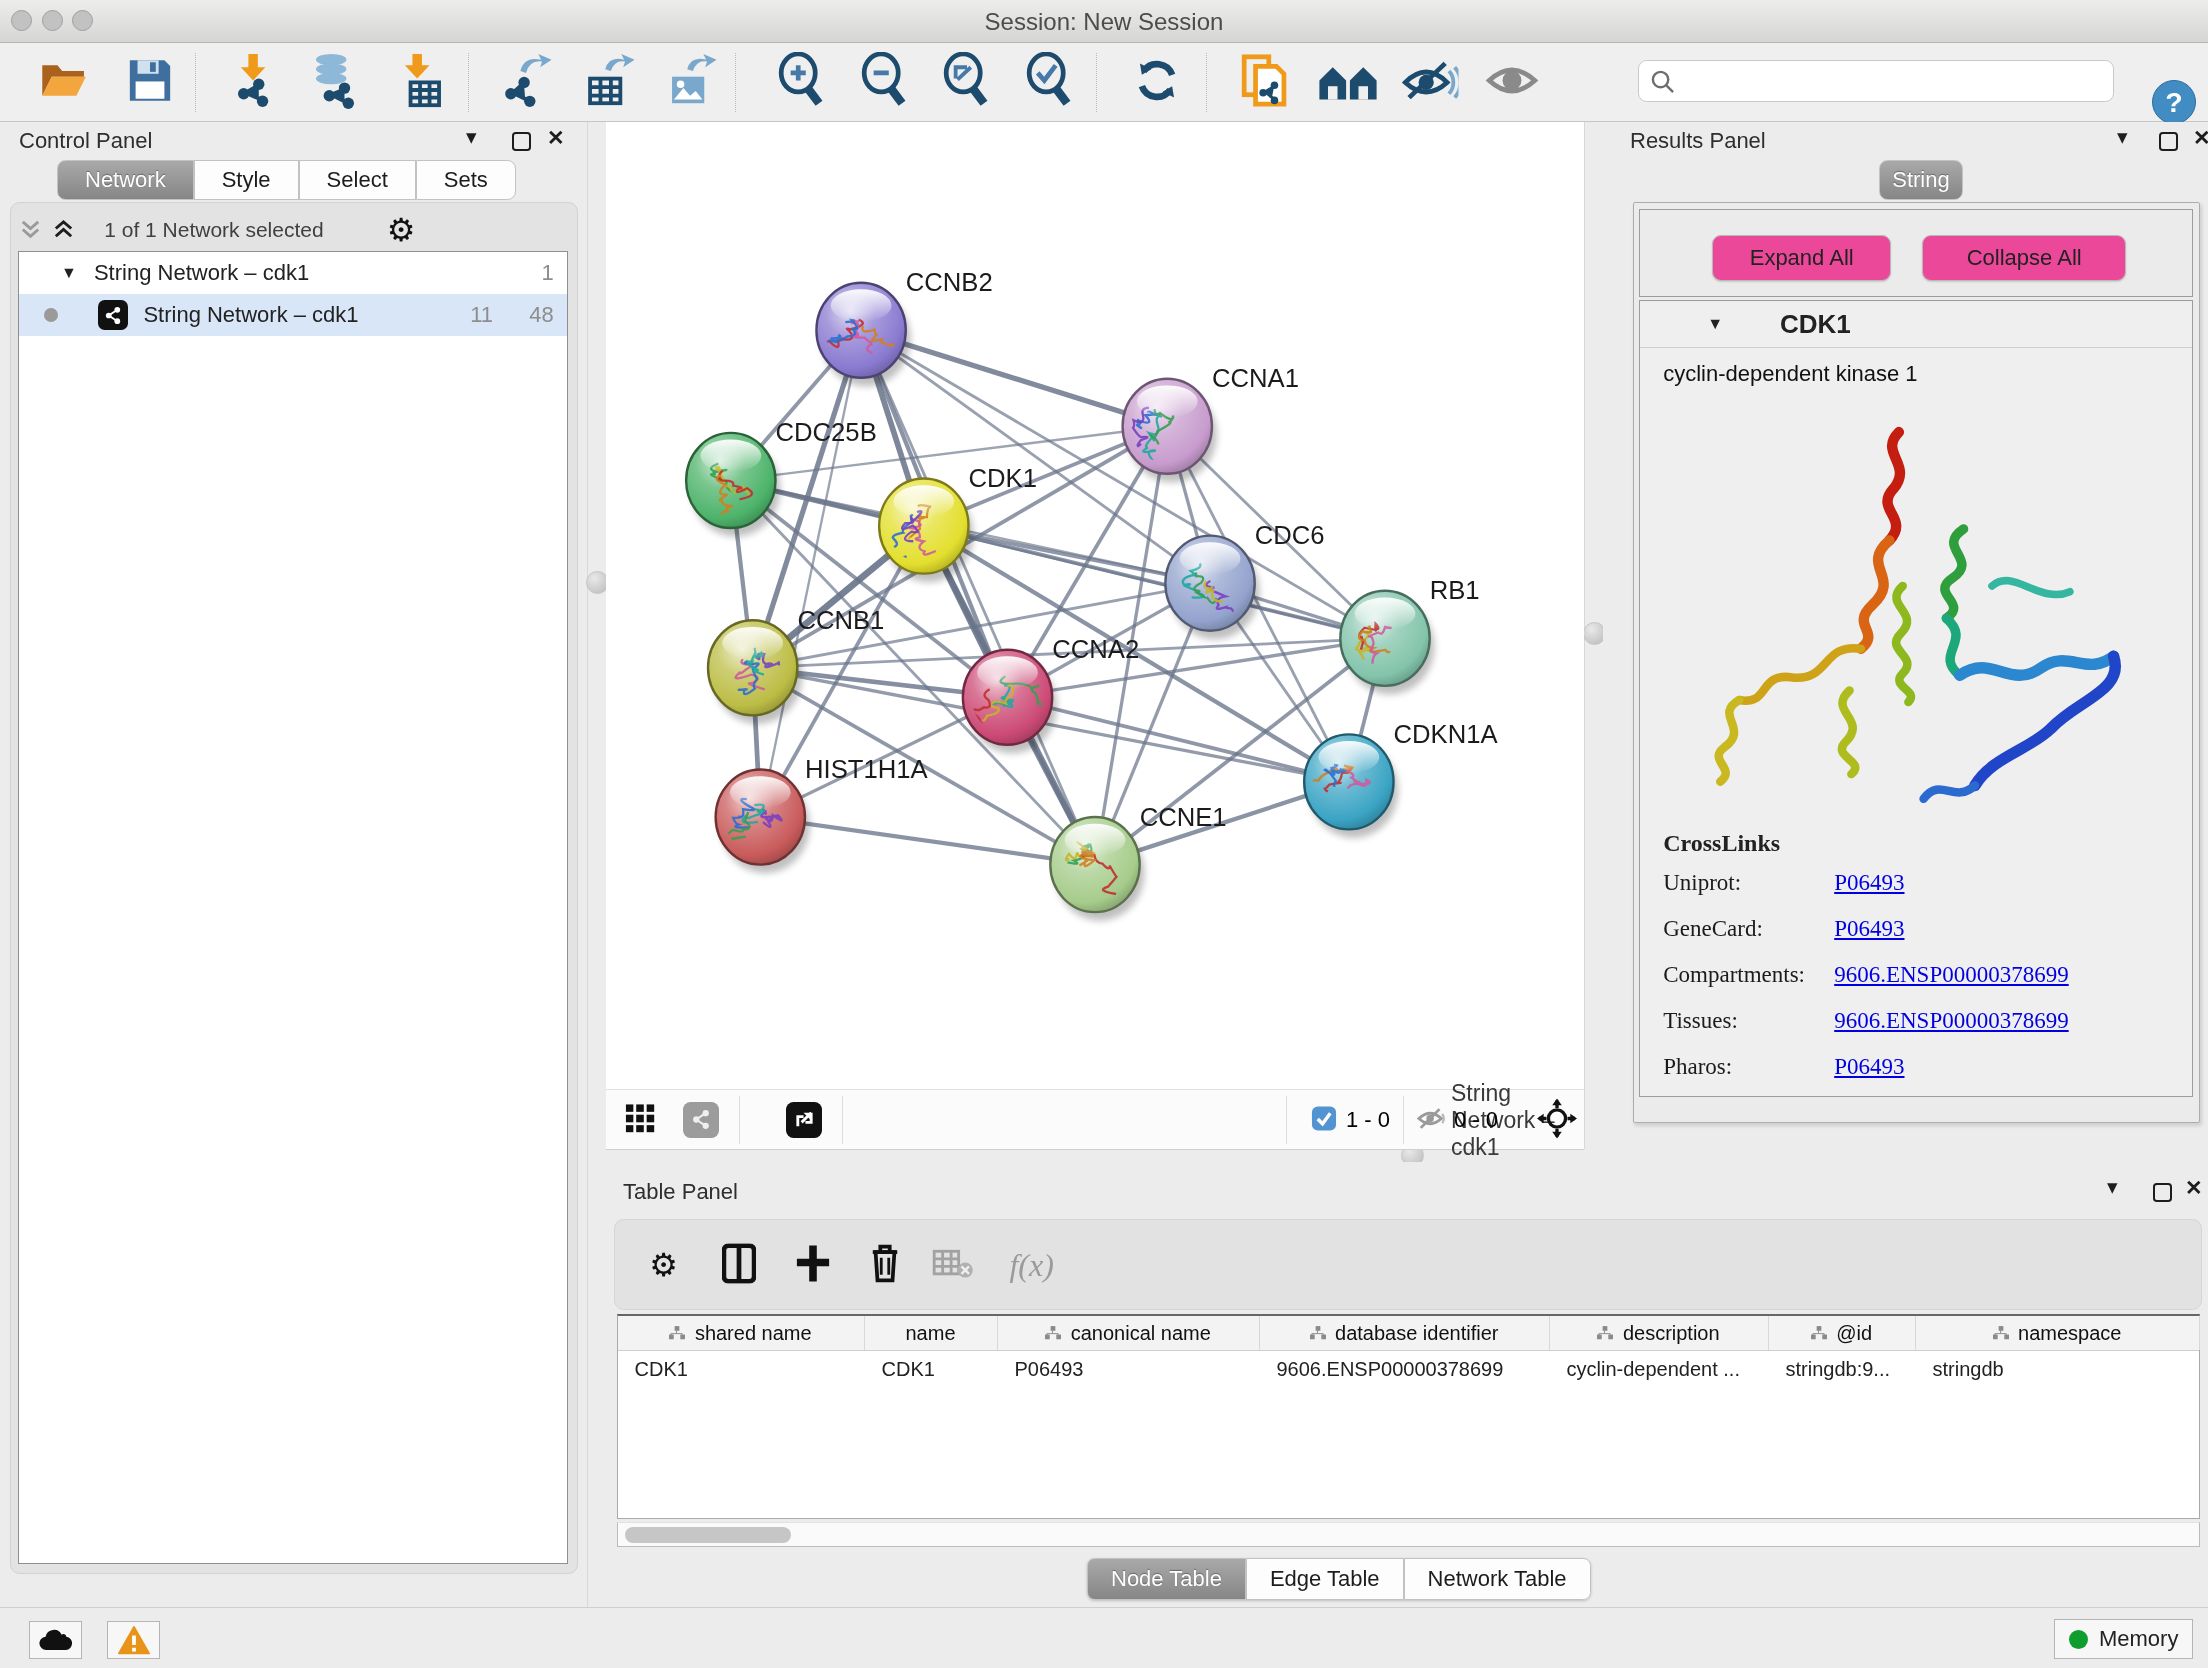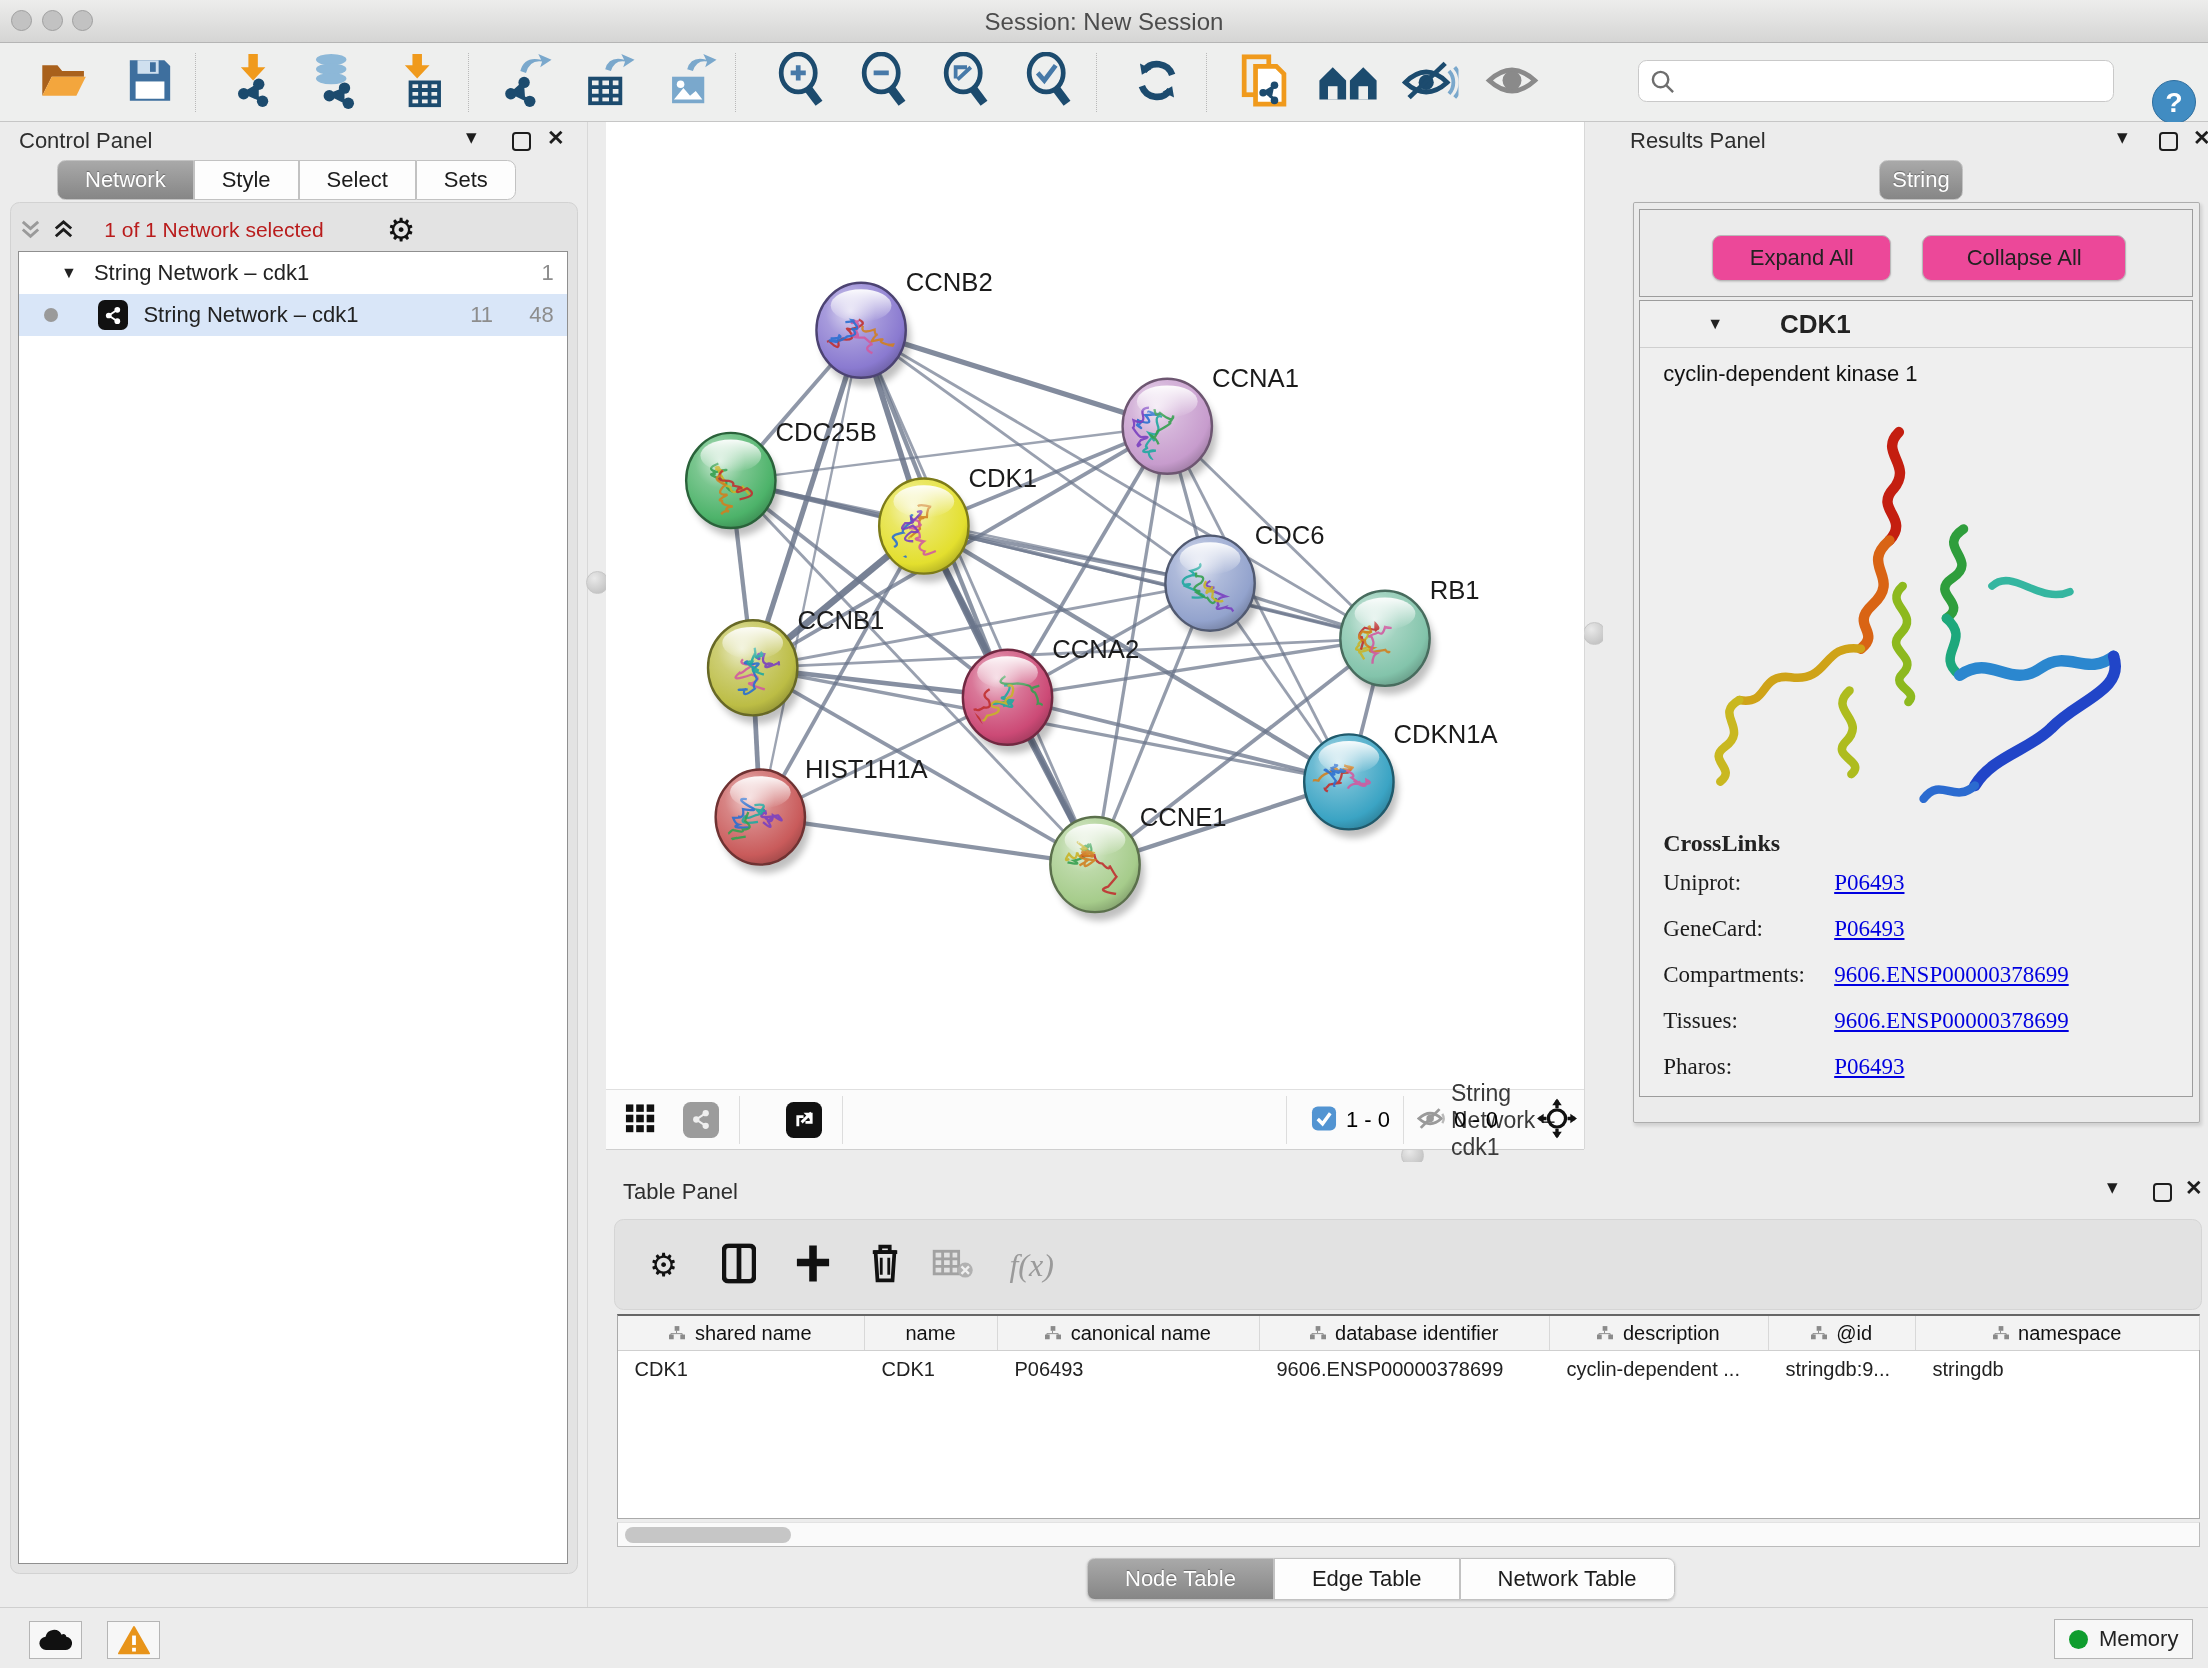--- a/index.html
+++ b/index.html
@@ -31,21 +31,21 @@
   .tab.sel{background:linear-gradient(#a9a9a9,#868686);color:#fff;text-shadow:0 -1px 1px rgba(0,0,0,.35);}
   
   #cp{left:0;top:122px;width:587px;height:1486px;background:#ececec;}
   #cp-tabs{position:absolute;left:57px;top:38px;display:flex;}
   #cp-tabs .tab{padding:0 27px;}
   #cp-tabs .tab:first-child{border-radius:8.6px 0 0 8.6px;}
   #cp-tabs .tab:last-child{border-radius:0 8.6px 8.6px 0;}
   #cp-body{position:absolute;left:9.5px;top:80px;width:568px;height:1372px;background:#e3e3e3;
       border-radius:9.5px;border:1px solid #d2d2d2;box-sizing:border-box;}
   #cp-listhead{position:absolute;left:7.6px;top:7.6px;width:418px;height:38px;display:flex;align-items:center;}
-  #cp-listhead .lbl{font-size:21px;color:#b91c1c;margin:0 25px 0 28.5px;}
+  #cp-listhead .lbl{font-size:21px;color:#404040;margin:0 25px 0 28.5px;}
   #cp-tree{position:absolute;left:7.6px;top:48px;width:550px;height:1313px;background:#fff;
       border:1.9px solid #8f8f8f;box-sizing:border-box;}
   .tree-row{position:relative;height:42px;display:flex;align-items:center;font-size:22px;}
   .tree-row.sel{background:#d9e6f8;}
   .tree-num{position:absolute;color:#8d8d8d;font-size:22px;}
   .share-chip{width:30px;height:30px;border-radius:6.7px;background:#111;display:flex;align-items:center;justify-content:center;}
   
   .vsplit{top:122px;width:19px;height:1486px;background:#ececec;border-left:1px solid #d8d8d8;border-right:1px solid #cfcfcf;}
   .knob{position:absolute;width:21px;height:21px;border-radius:50%;
         background:radial-gradient(circle at 35% 30%,#e9e9e9,#b9b9b9);border:1px solid #c6c6c6;}
@@ -87,21 +87,21 @@
   #tp-header{display:flex;height:34px;background:#f3f3f3;border-bottom:1px solid #cfcfcf;}
   .th{display:flex;align-items:center;justify-content:center;font-size:20px;color:#111;
       border-right:1px solid #d8d8d8;box-sizing:border-box;overflow:hidden;white-space:nowrap;gap:9.5px;flex:none;}
   #tp-row{display:flex;height:36px;}
   .td{font-size:20px;display:flex;align-items:center;padding-left:17px;box-sizing:border-box;
       overflow:hidden;white-space:nowrap;flex:none;}
   #tp-scroll{position:absolute;left:10.5px;top:360px;width:1583px;height:25px;background:#fafafa;
       border:1px solid #bbb;border-top:1px solid #e2e2e2;box-sizing:border-box;}
   #tp-thumb{position:absolute;left:7.6px;top:3.8px;width:166px;height:16px;border-radius:8.6px;background:#c6c6c6;}
   #tp-tabs{position:absolute;left:481px;top:396px;display:flex;box-shadow:0 1px 2.9px rgba(0,0,0,.2);border-radius:7.6px;}
-  #tp-tabs .tab{padding:0 37px;height:42px;}
+  #tp-tabs .tab{padding:0 23px;height:42px;}
   #tp-tabs .tab:first-child{border-radius:7.6px 0 0 7.6px;}
   #tp-tabs .tab:last-child{border-radius:0 7.6px 7.6px 0;}
   
   #statusbar{left:0;top:1607px;width:2208px;height:61px;background:#ececec;border-top:1px solid #cfcfcf;}
   .sb-btn{position:absolute;top:13.3px;width:53px;height:38px;background:#f7f7f7;border:1.9px solid #b5b5b5;
       display:flex;align-items:center;justify-content:center;box-sizing:border-box;}
   #memory-btn{position:absolute;left:2054px;top:11.4px;width:139px;height:40px;background:#f7f7f7;
       border:1.9px solid #b5b5b5;display:flex;align-items:center;justify-content:center;gap:11.4px;
       font-size:22px;box-sizing:border-box;}
   #mem-dot{width:19px;height:19px;border-radius:50%;background:#0f9d2e;}

